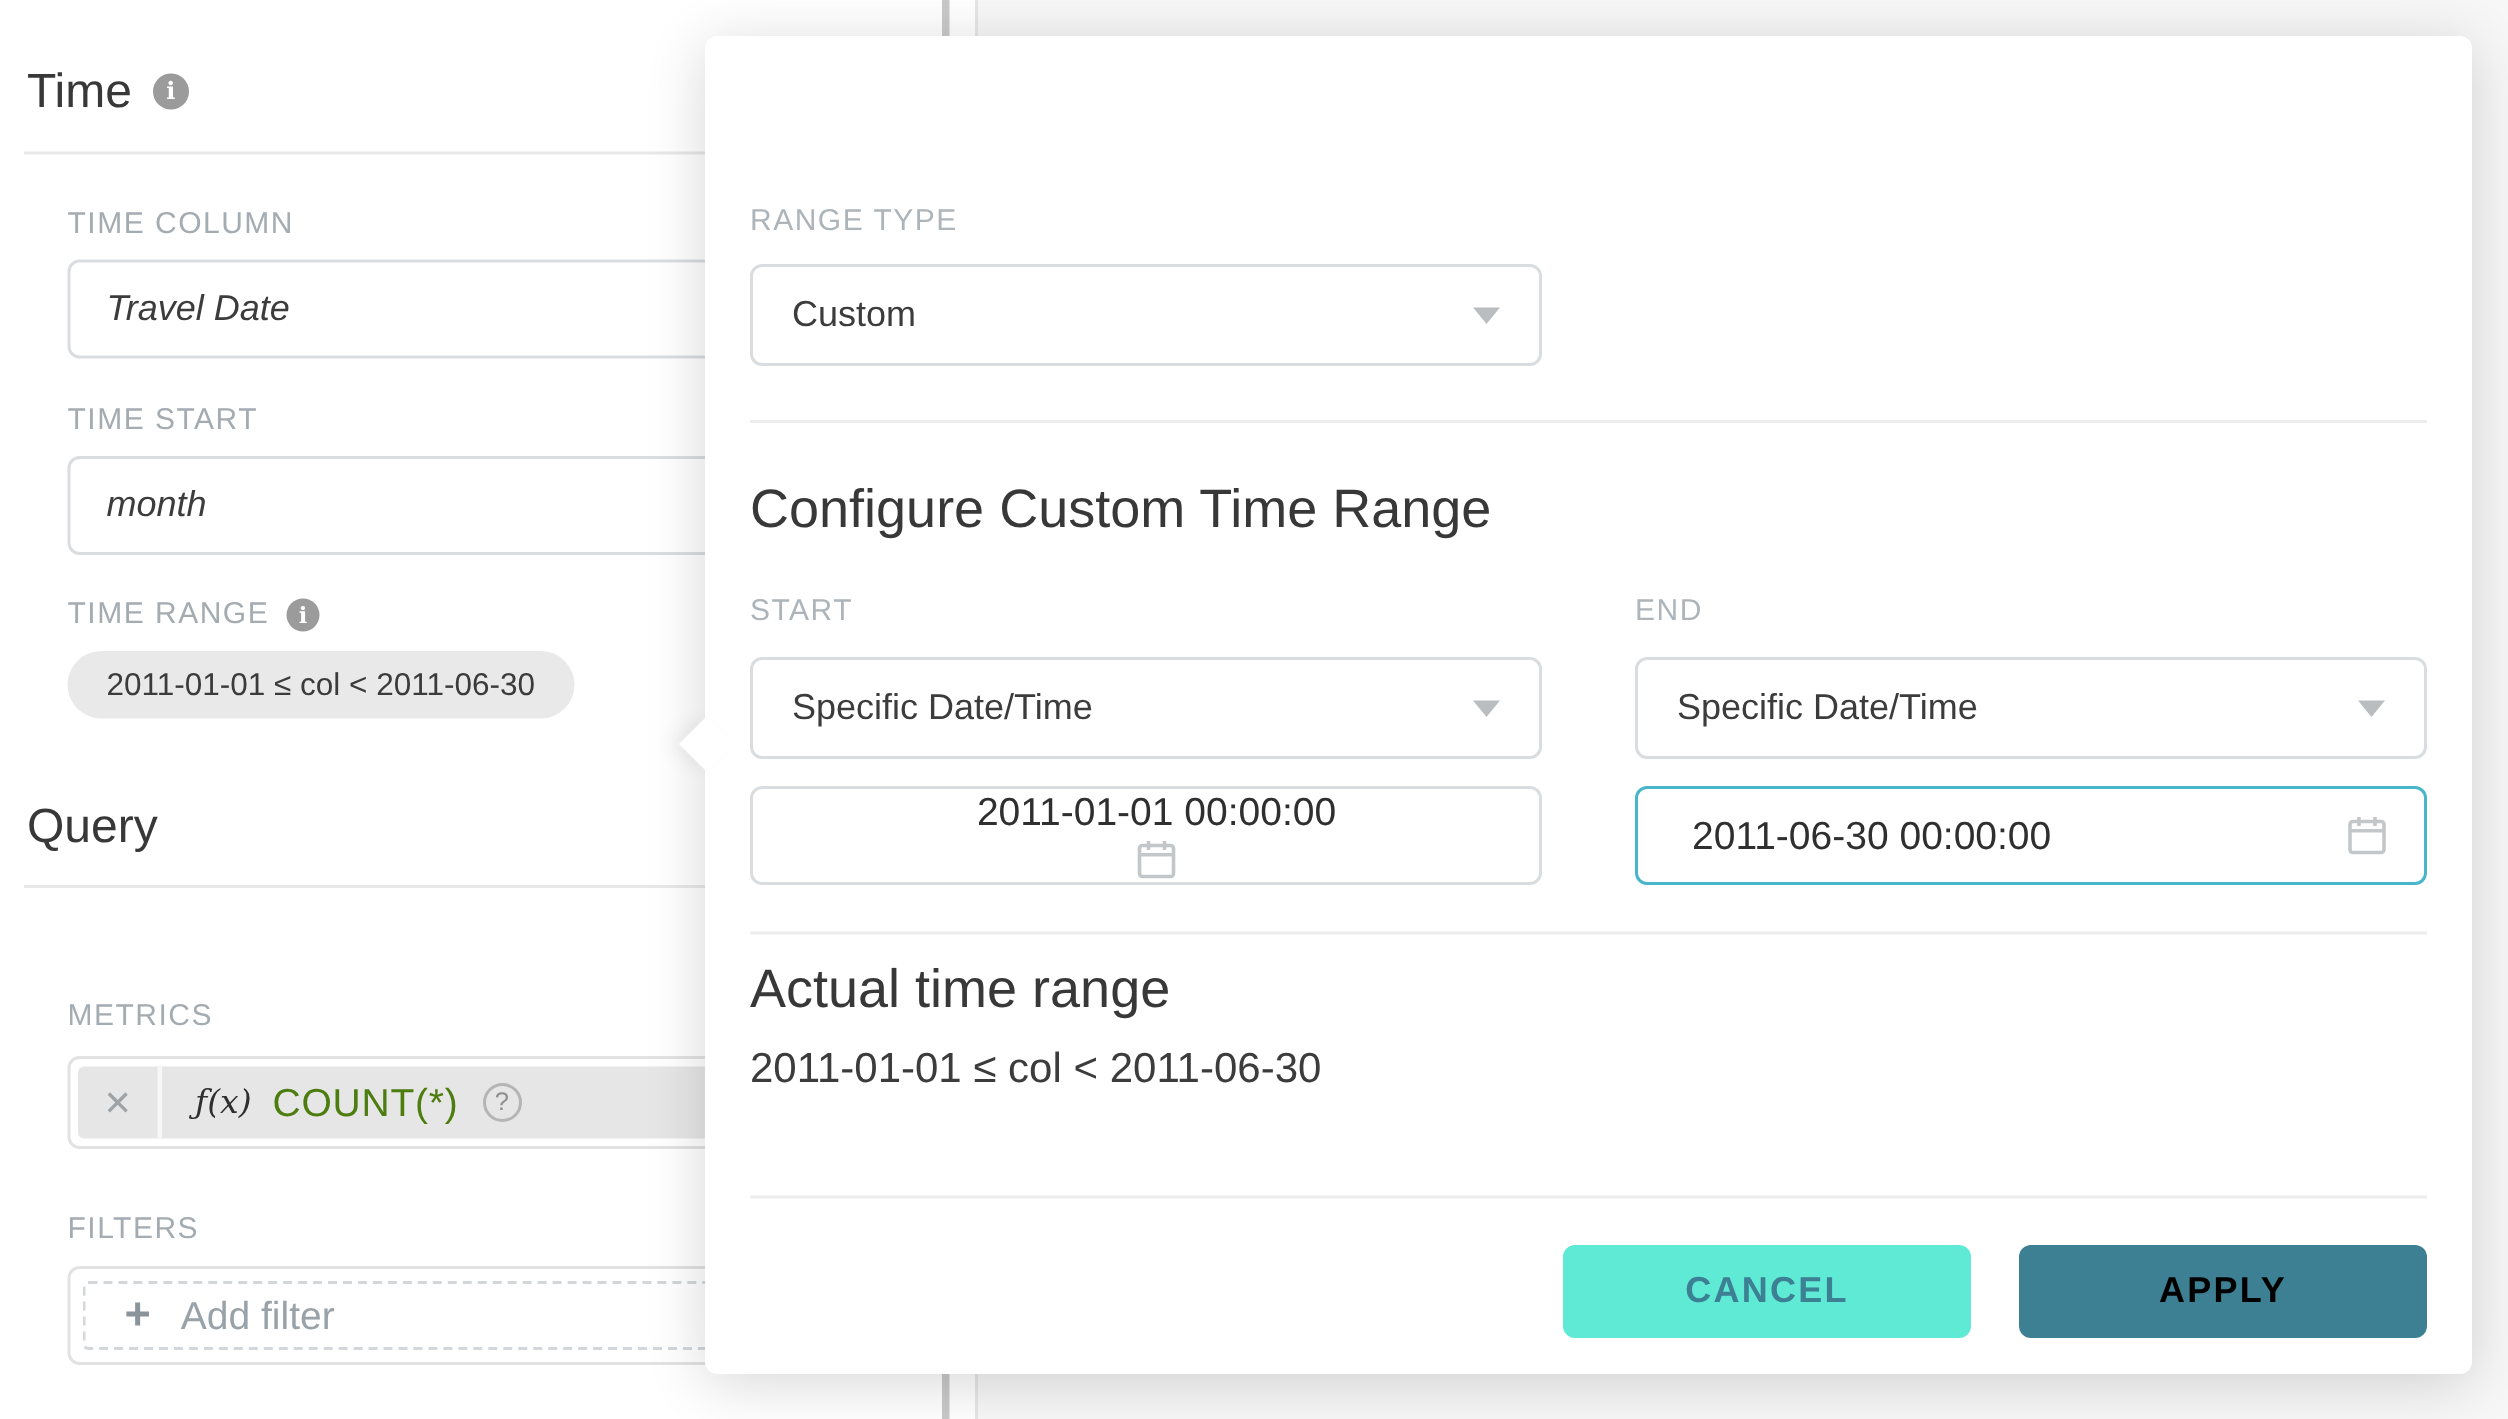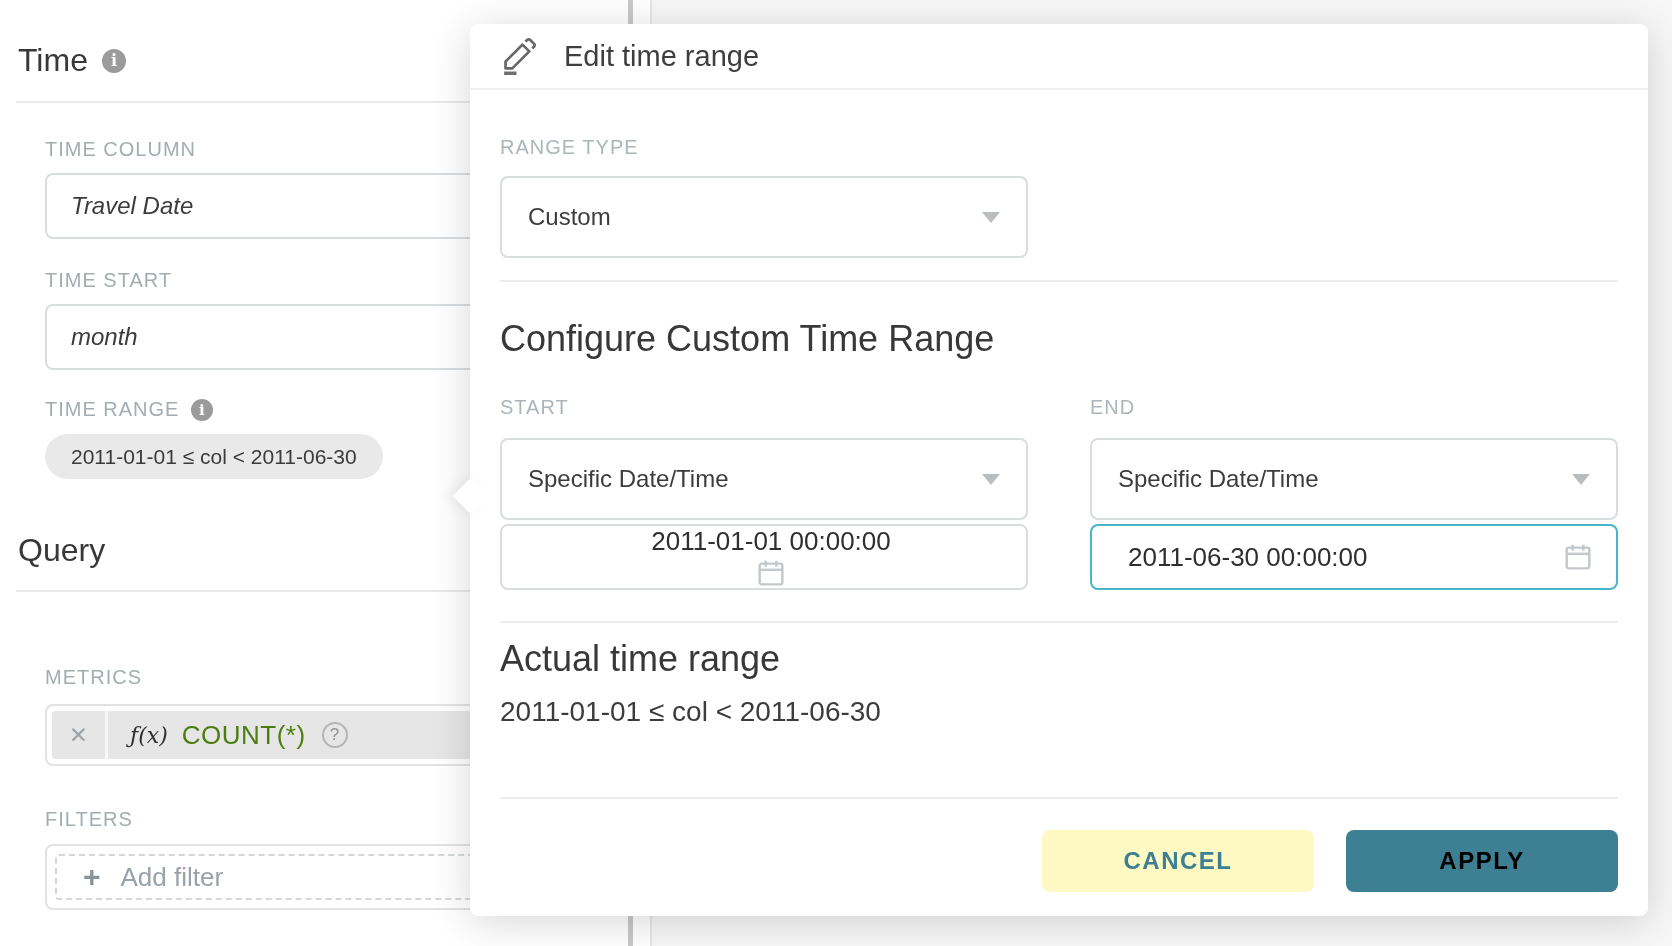--- a/index.html
+++ b/index.html
@@ -68,39 +68,39 @@
     position:absolute; left:-12px; top:459px; width:26px; height:26px; background:#fff;
     transform:rotate(45deg); box-shadow:-5px 5px 12px rgba(0,0,0,0.06);
   }
   .pop-header {
     position:absolute; left:0; top:0; width:100%; height:66px;
     border-bottom:2px solid #f0f0f0; display:flex; align-items:center; padding-left:30px;
   }
   .pop-title { font-size:29px; font-weight:500; color:#3e3e3e; margin-left:26px; }
   .pop-label { position:absolute; font-size:20px; letter-spacing:1px; color:#adb5ba; }
   .pop-select {
-    position:absolute; width:528px; height:82px; border:2px solid #dadde0; border-radius:8px;
+    position:absolute; width:528px; height:68px; border:2px solid #dadde0; border-radius:8px;
     background:#fff; display:flex; align-items:center; justify-content:space-between;
     padding:0 26px; font-size:24px; color:#3c3c3c;
   }
   .caret-down { width:0; height:0; border-left:9px solid transparent; border-right:9px solid transparent;
     border-top:11px solid #b9bdc0; }
   .date-input {
     position:absolute; width:528px; height:66px; border:2px solid #dadde0; border-radius:8px;
     background:#fff; display:flex; align-items:center; justify-content:space-between;
     padding:0 22px 0 36px; font-size:26px; color:#2f2f2f;
   }
   .date-input.focused { border-color:#49b5cb; }
   .pop-hr { position:absolute; left:30px; width:1118px; height:2px; background:#ededed; }
   .pop-heading { position:absolute; left:30px; font-size:36px; font-weight:500; color:#383838; }
   .actual-value { position:absolute; left:30px; font-size:28px; color:#3c3c3c; }
   .footer-buttons { position:absolute; right:30px; top:806px; display:flex; gap:32px; }
   .btn { width:272px; height:62px; border:none; border-radius:8px; font-size:24px; font-weight:600;
     letter-spacing:1.5px; font-family:inherit; cursor:pointer; display:flex; align-items:center; justify-content:center; }
-  .btn-cancel { background:#fef9c3; color:#3d7f93; }
+  .btn-cancel { background:#5eead4; color:#3d7f93; }
   .btn-apply { background:#3d7f93; color:#000000; }
   svg { display:block; }
 </style>
 </head>
 <body>
 
 <div class="right-area"></div>
 <div class="v-scrollbar"></div>
 <div class="panel-divider"></div>
 
@@ -152,30 +152,20 @@
       <span>Add filter</span>
     </div>
   </div>
 
   <div class="ctl-label" style="top:932px;">GROUP BY</div>
 </div>
 
 <div class="popover">
   <div class="popover-arrow"></div>
 
-  <div class="pop-header">
-    <span>
-      <svg width="38" height="38" viewBox="0 0 24 24">
-        <path d="M14.2 4.8l4.3 4.3L7.8 19.8H3.5v-4.3L14.2 4.8z" fill="none" stroke="#676767" stroke-width="1.7" stroke-linejoin="round"></path>
-        <path d="M16.1 2.9l1-1c.55-.55 1.45-.55 2 0l2.3 2.3c.55.55.55 1.45 0 2l-1 1" fill="none" stroke="#676767" stroke-width="1.7" stroke-linejoin="round"></path>
-        <line x1="2.6" y1="23" x2="10.4" y2="23" stroke="#6e6e6e" stroke-width="2.4"></line>
-      </svg>
-    </span>
-    <span class="pop-title">Edit time range</span>
-  </div>
 
   <div class="pop-label" style="left:30px; top:112px;">RANGE TYPE</div>
   <div class="pop-select" style="left:30px; top:152px;">
     <span>Custom</span>
     <span class="caret-down"></span>
   </div>
 
   <div class="pop-hr" style="top:256px;"></div>
 
   <div class="pop-heading" style="top:294px;">Configure Custom Time Range</div>

